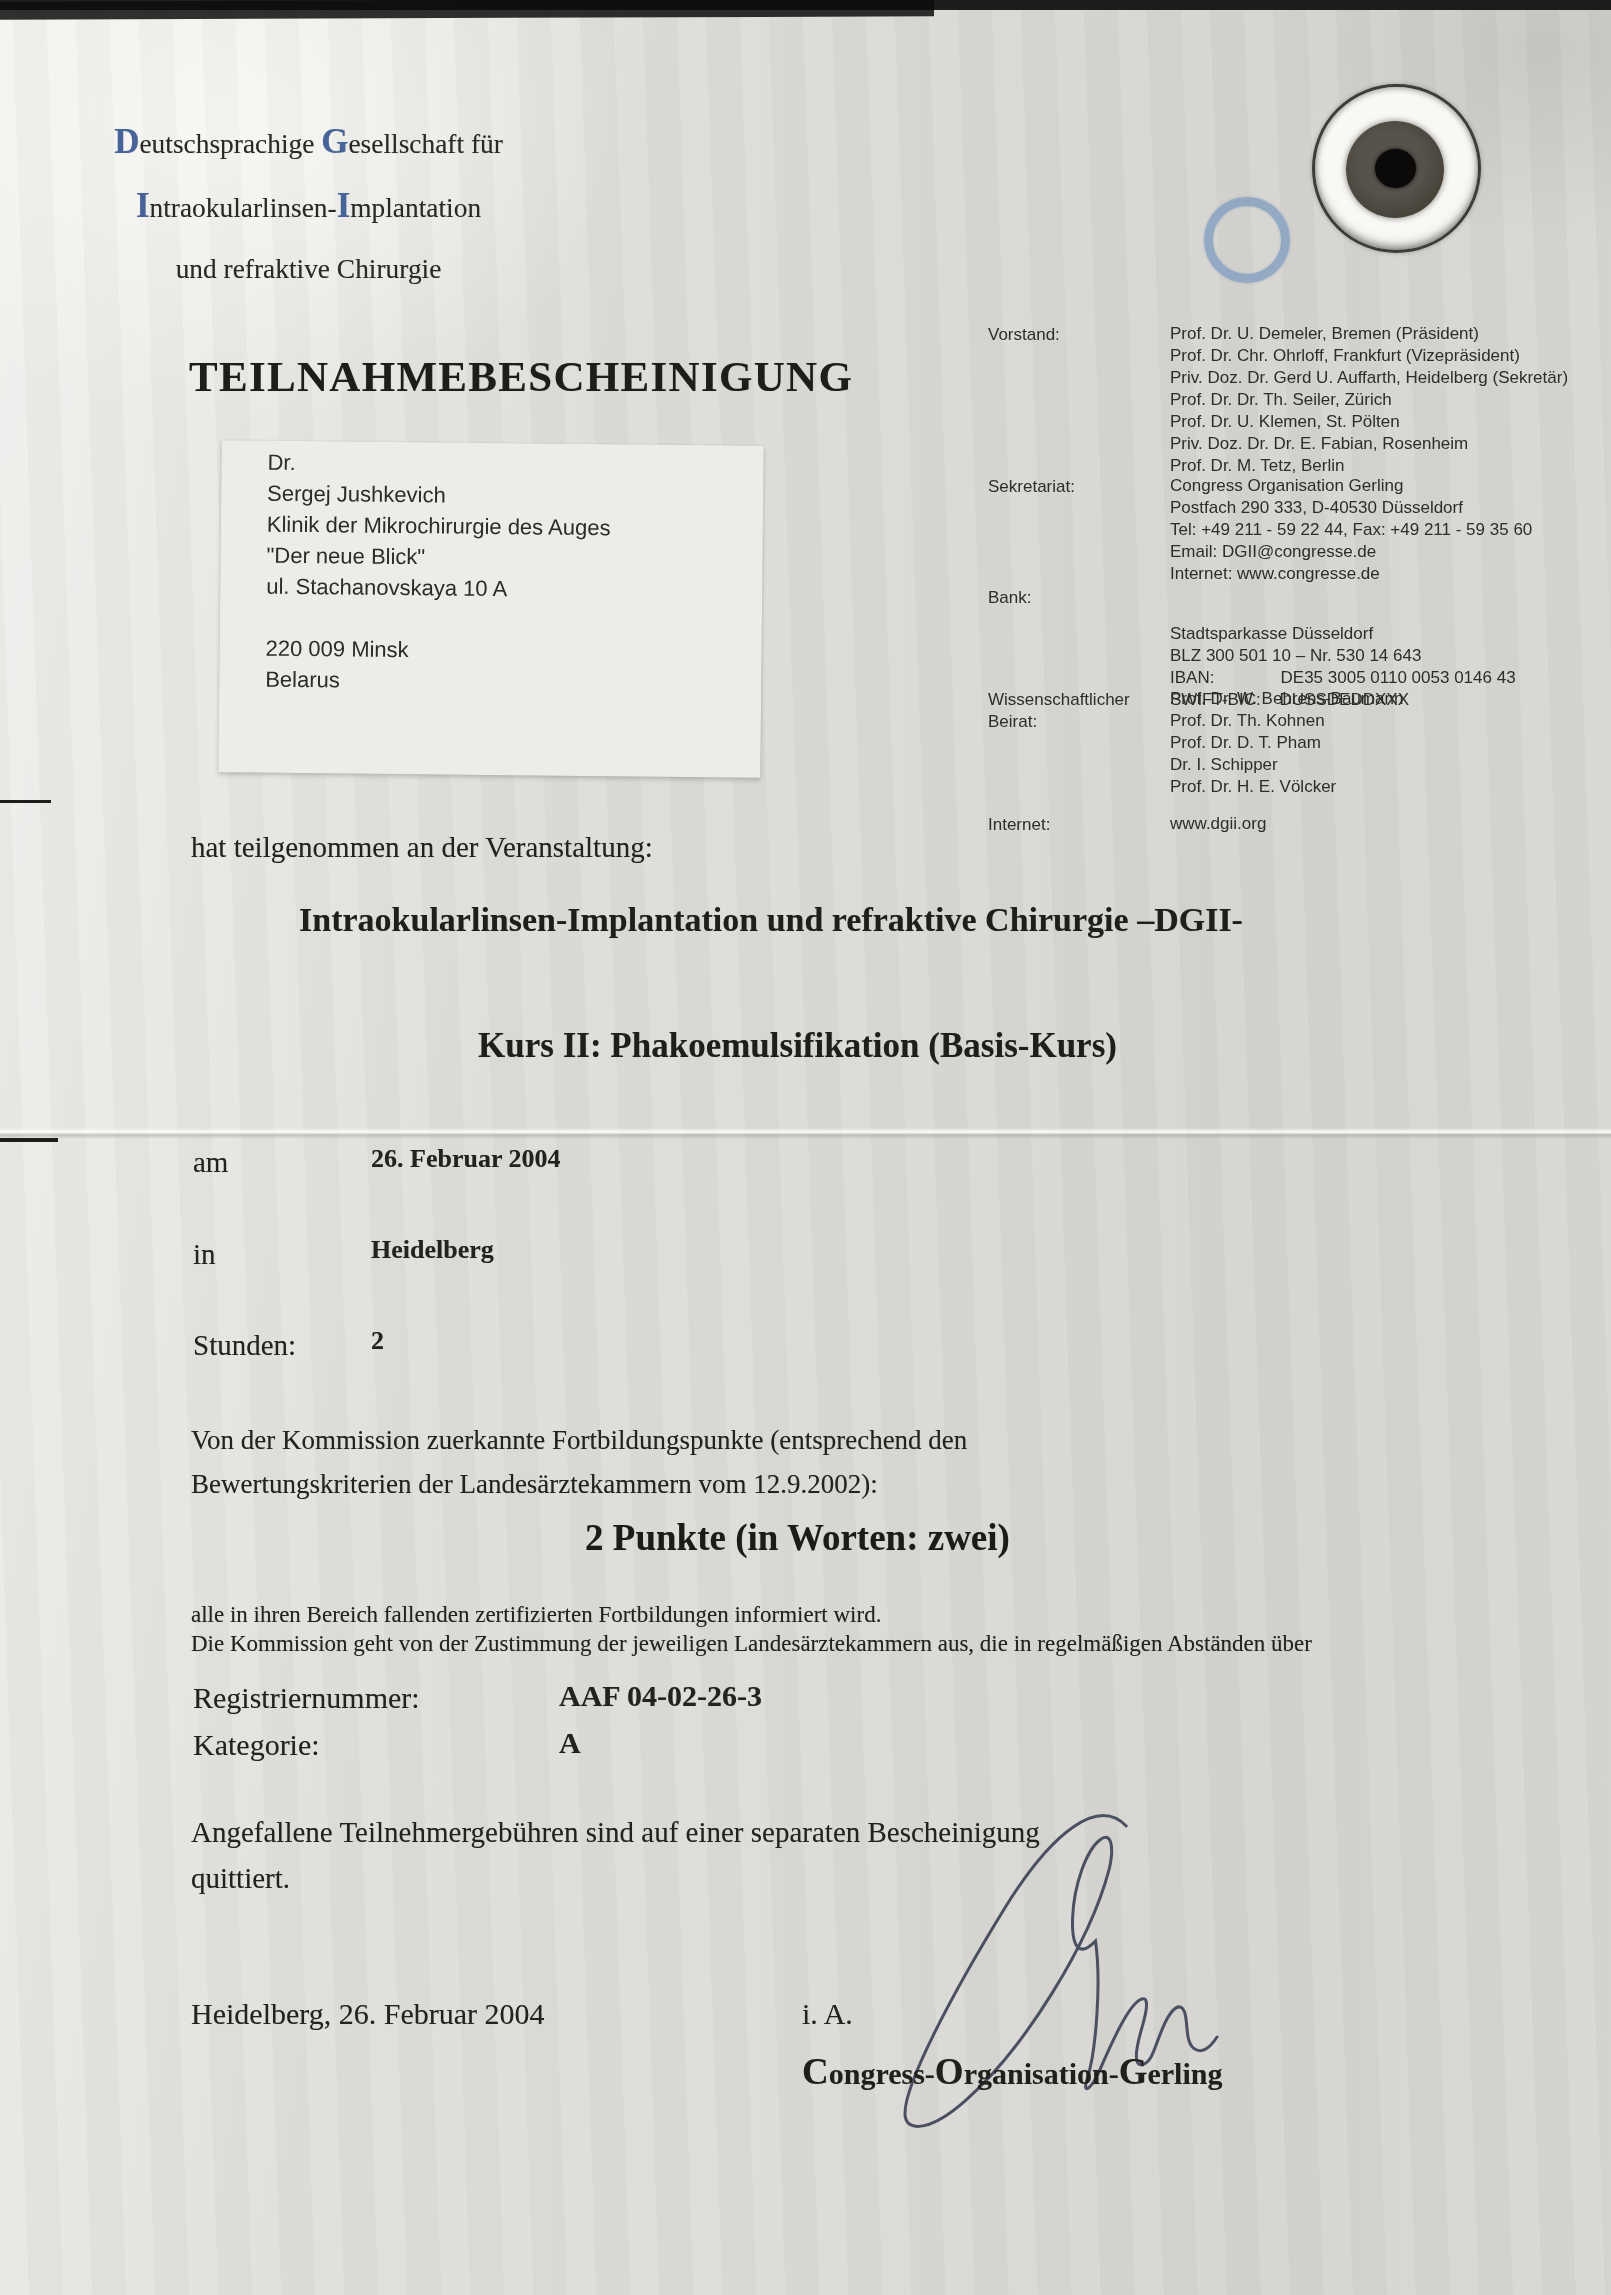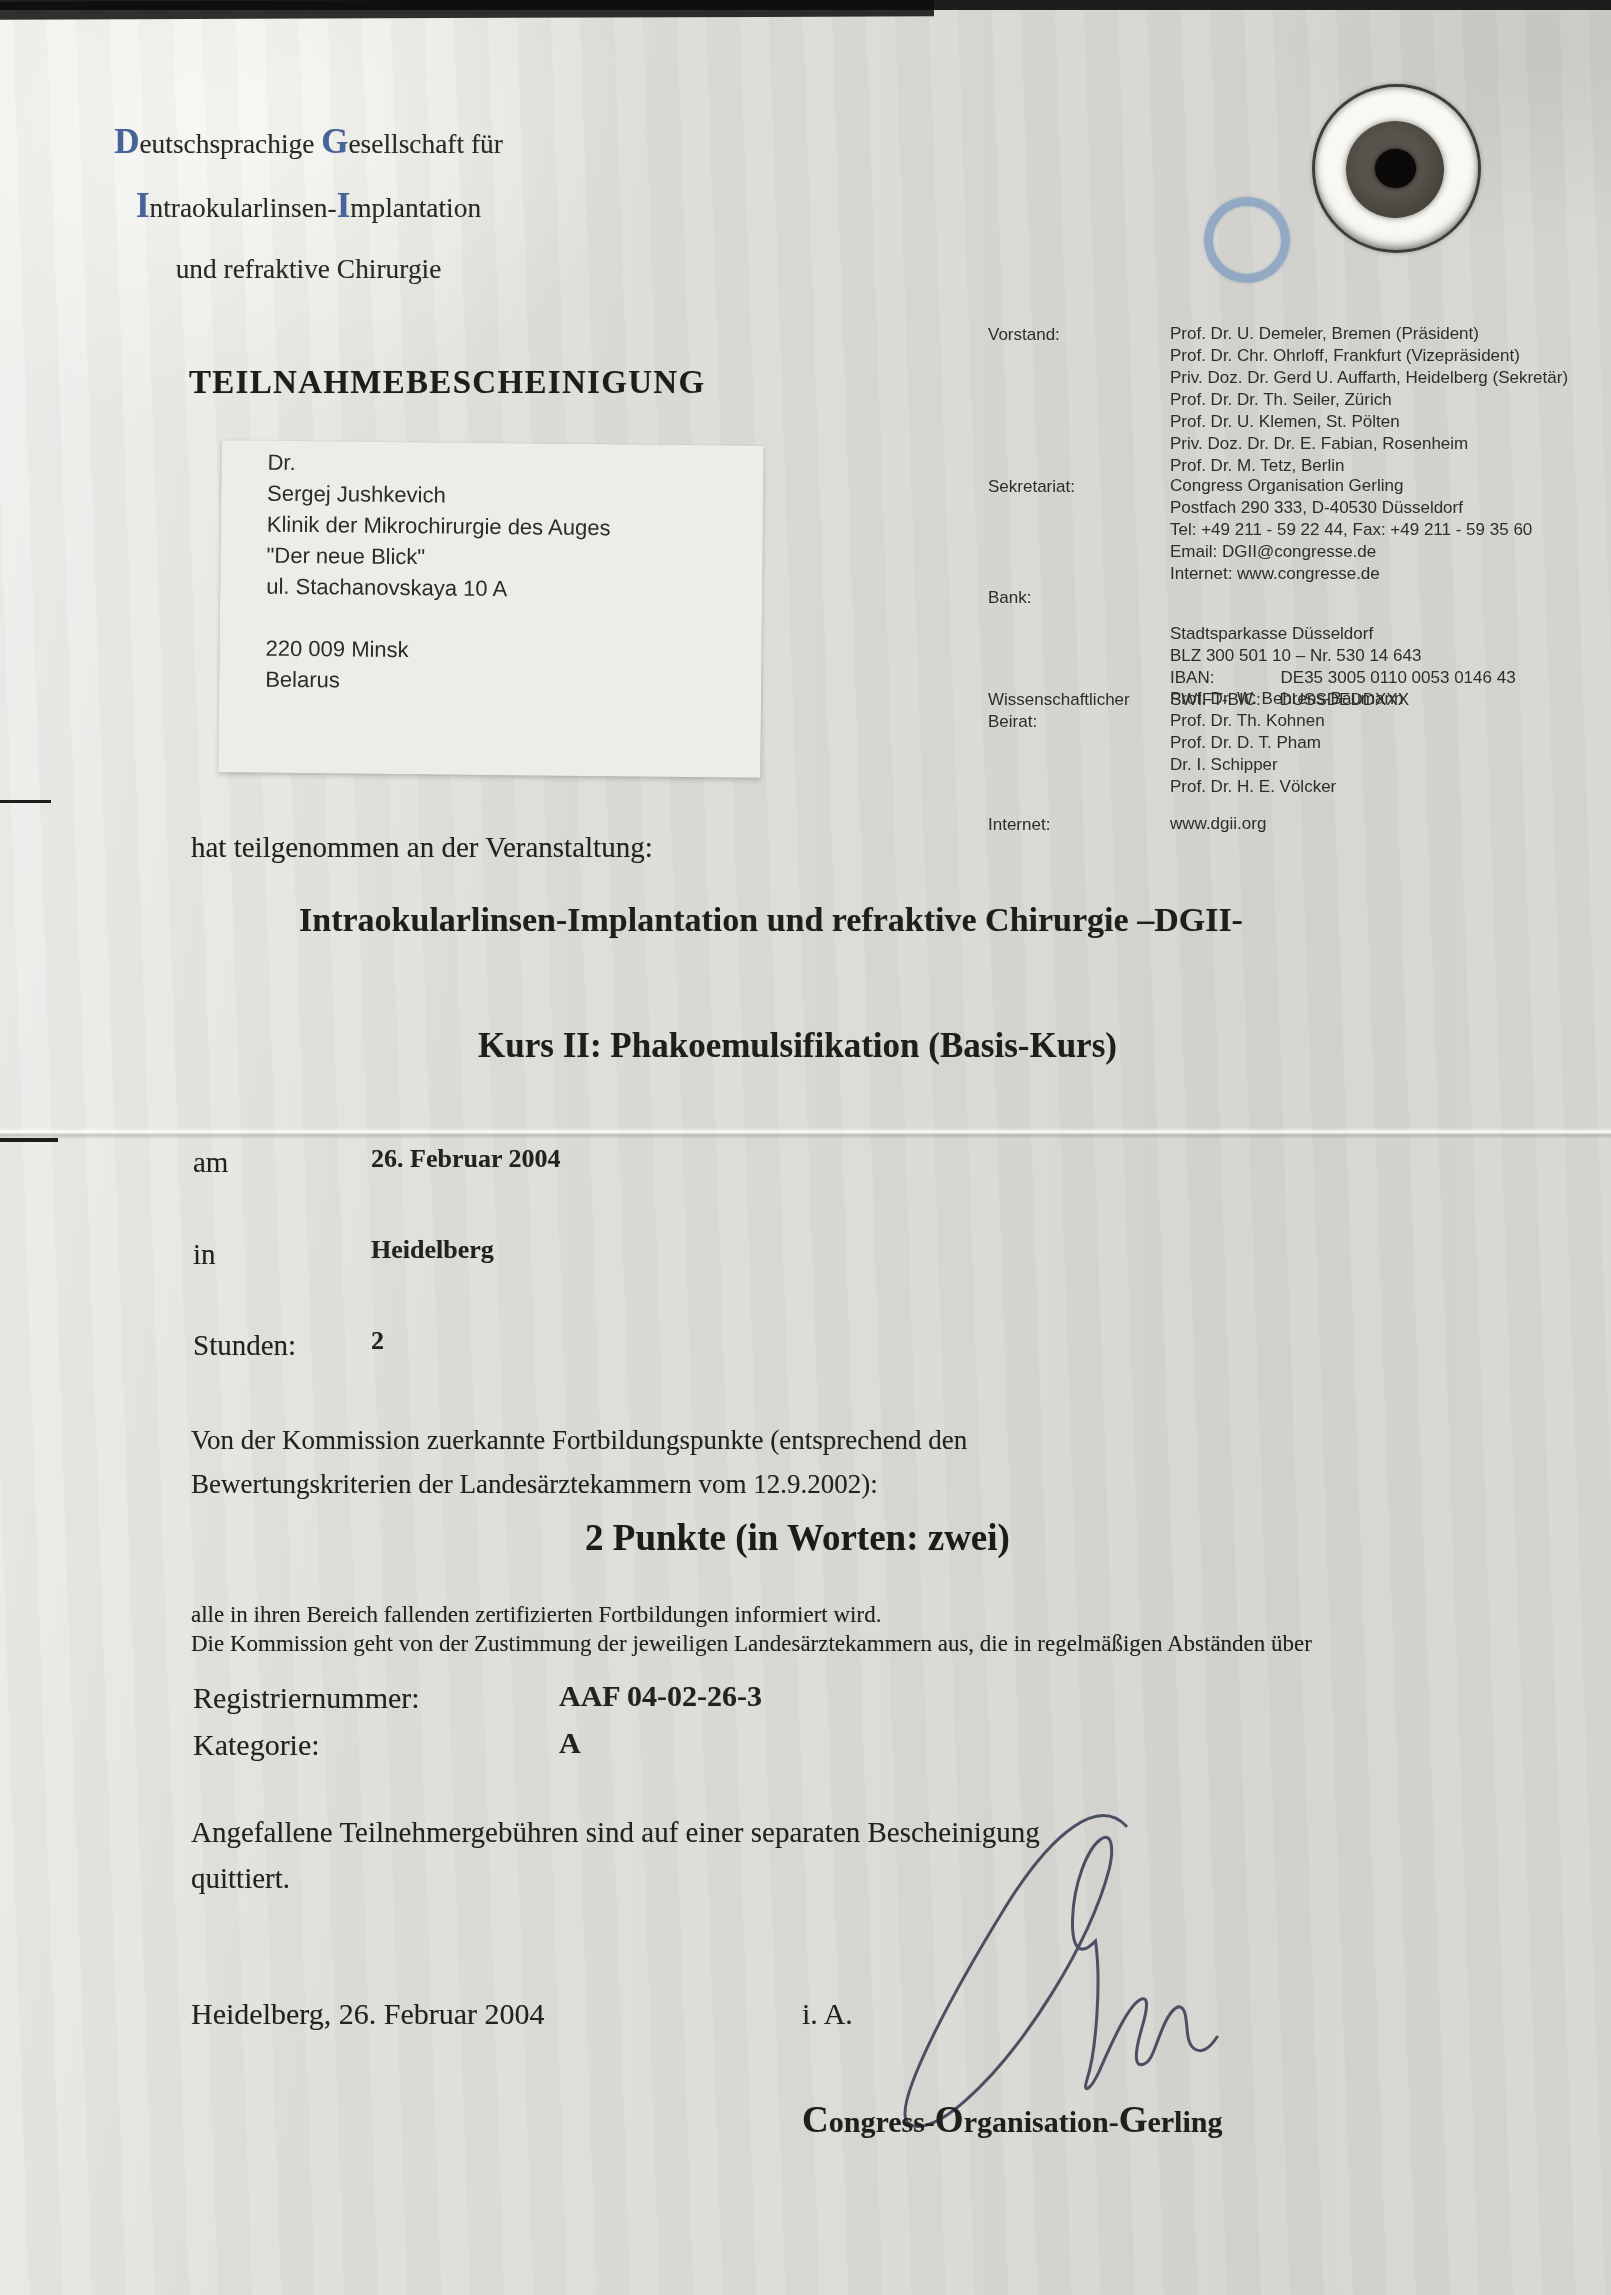--- a/index.html
+++ b/index.html
@@ -22,21 +22,21 @@
   .edge-top{left:0;top:0;width:100%;height:9.8px;background:#0d0d0c;opacity:.92;}
   .edge-top2{left:0;top:0;width:58%;height:17.6px;background:#0d0d0c;opacity:.85;transform:skewY(-.2deg);}
   .crease{left:0;top:1128px;width:100%;height:10.5px;
     background:linear-gradient(180deg, rgba(250,250,248,0) 0%, rgba(253,253,251,.95) 38%, rgba(140,138,132,.4) 64%, rgba(250,250,248,0) 100%);}
   .tick1{left:0;top:800px;width:51px;height:3.3px;background:#1d1d1b;}
   .tick2{left:0;top:1138px;width:58px;height:3.9px;background:#1d1d1b;}
 
   
   .lh{left:98px;top:111px;width:421px;text-align:center;line-height:61px;font-size:27.4px;color:#2a2925;}
   .lh .cap{font-size:35px;color:#46639a;font-weight:bold;}
-  .doc-title{left:189px;top:352px;font-size:33px;font-weight:bold;letter-spacing:1.3px;color:#1e1d1a;margin-top:12px;}
+  .doc-title{left:189px;top:352px;font-size:43px;font-weight:bold;letter-spacing:1.3px;color:#1e1d1a;}
 
   
   .eye{left:1312px;top:84px;width:169px;height:169px;}
   .eye-outer{position:absolute;inset:0;border-radius:50%;
     background:radial-gradient(circle at 50% 46%, #f8f8f5 0 58%, #eeeeea 74%, #e4e4e0 100%);
     border:3.3px solid #3c3c38;
     box-shadow:inset 0 -3.9px 7.8px rgba(45,45,42,.5), 0 0 4.6px rgba(70,70,66,.4), inset 0 2.6px 5.2px rgba(45,45,42,.25);}
   .eye-iris{position:absolute;left:34px;top:37px;width:98px;height:97px;border-radius:50%;
     background:radial-gradient(circle at 46% 44%, #57524b 0 42%, #474339 72%, #3b382f 100%);
     box-shadow:0 0 5.9px rgba(62,58,50,.65);}
@@ -63,21 +63,21 @@
   .frow-label{left:193px;font-size:29px;}
   .frow-value{left:371px;font-size:26px;font-weight:bold;}
   .pintro{left:191px;top:1418px;font-size:27px;line-height:44px;}
   .points{left:229px;top:1516px;width:1137px;text-align:center;font-size:37px;font-weight:bold;color:#1c1b18;}
   .note{left:191px;top:1600px;width:1284px;font-size:23px;line-height:29px;}
   .reg-label{left:193px;font-size:30px;}
   .reg-value{left:559px;font-size:30px;font-weight:bold;}
   .fees{left:191px;top:1809px;font-size:29px;line-height:46px;}
   .pdate{left:191px;top:1997px;font-size:30px;}
   .ia{left:802px;top:1997px;font-size:30px;text-align:right;}
-  .org{left:802px;top:2050px;font-size:30px;font-weight:bold;color:#201f1b;margin-top:48px;}
+  .org{left:802px;top:2050px;font-size:30px;font-weight:bold;color:#201f1b;}
   .org .cap{font-size:37px;}
   .sig{left:840px;top:1792px;width:379px;height:343px;}
 </style>
 </head>
 <body>
 
 <div class="page">
   <div class="tex"></div>
 
   <div class="abs edge-top"></div>

